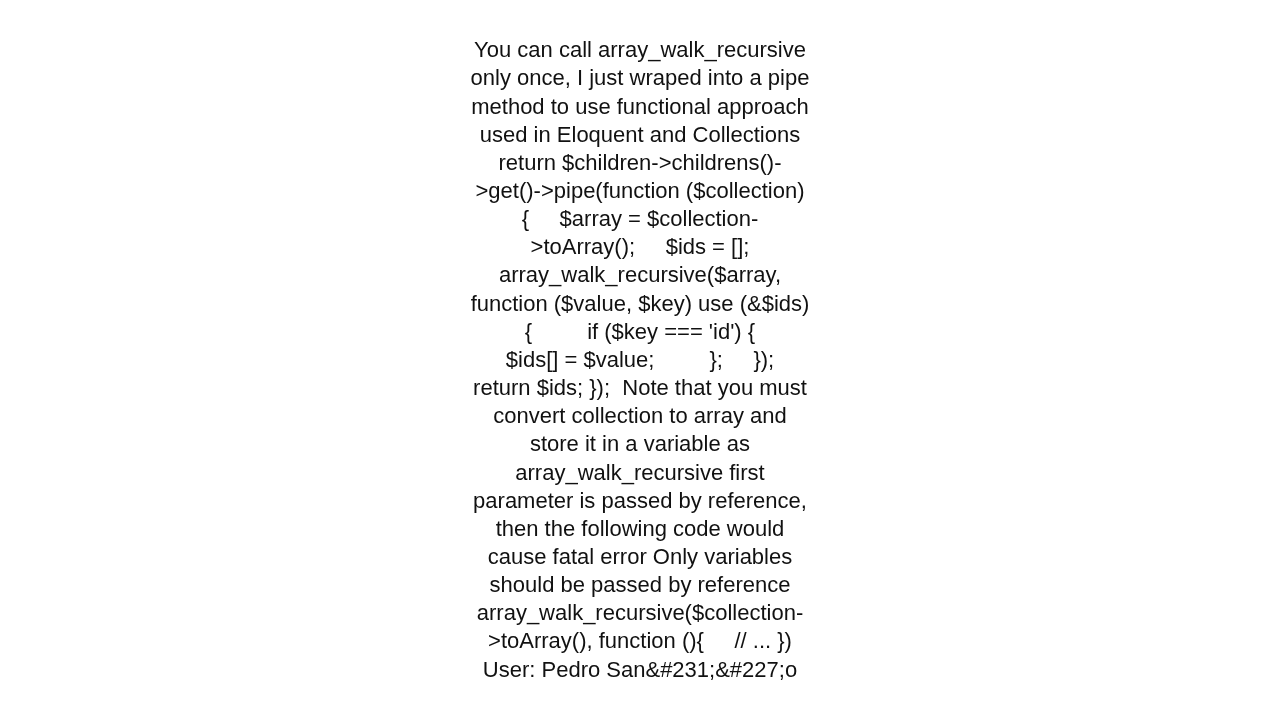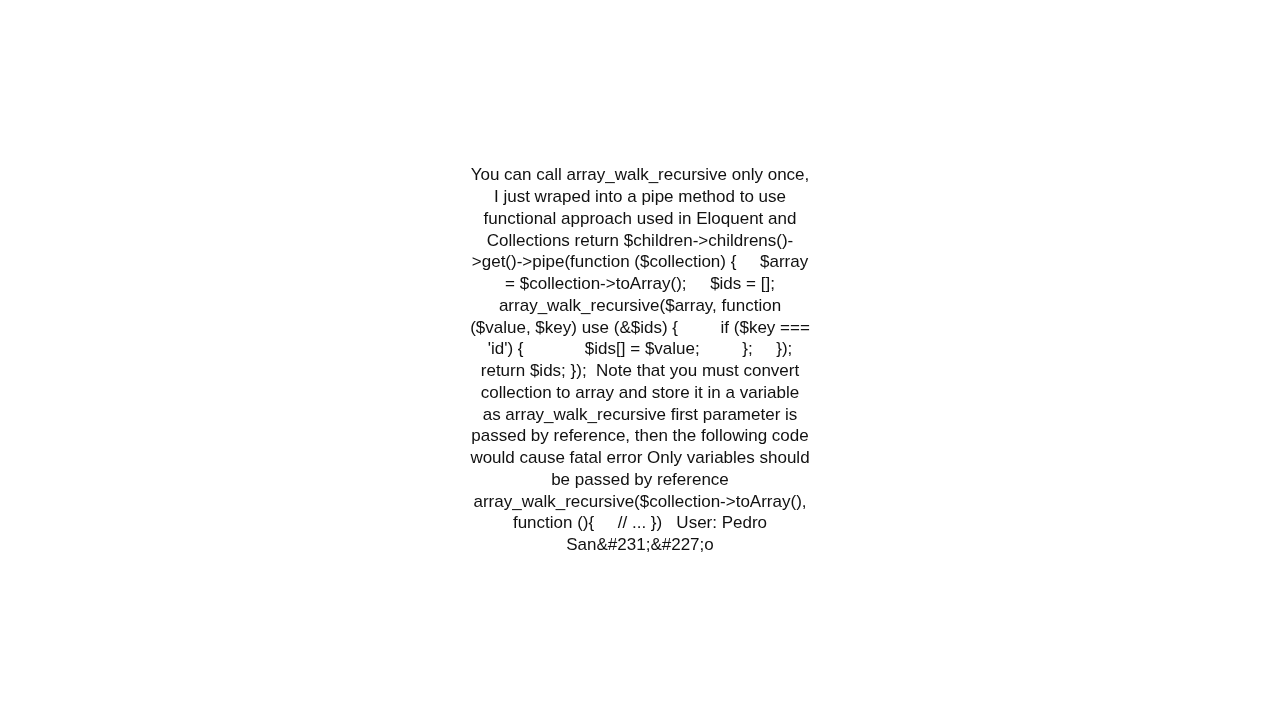--- a/index.html
+++ b/index.html
@@ -12,21 +12,21 @@
       height: 720px;
       background: #ffffff;
       font-family: Arial, Helvetica, sans-serif;
       display: flex;
       align-items: center;
       justify-content: center;
     }
     .content-block {
       width: 340px;
       text-align: center;
-      font-size: 17px;
+      font-size: 22px;
       line-height: 1.28;
       color: #111111;
       word-break: break-word;
       white-space: pre-wrap;
     }
   </style>
 </head>
 <body>
 
 <div class="content-block">You can call array_walk_recursive only once, I just wraped into a pipe method to use functional approach used in Eloquent and Collections return $children-&gt;childrens()-&gt;get()-&gt;pipe(function ($collection) {     $array = $collection-&gt;toArray();     $ids = [];     array_walk_recursive($array, function ($value, $key) use (&amp;$ids) {         if ($key === 'id') {             $ids[] = $value;         };     });     return $ids; });  Note that you must convert collection to array and store it in a variable as array_walk_recursive first parameter is passed by reference, then the following code would cause fatal error Only variables should be passed by reference array_walk_recursive($collection-&gt;toArray(), function (){     // ... })   User: Pedro San&amp;#231;&amp;#227;o</div>

